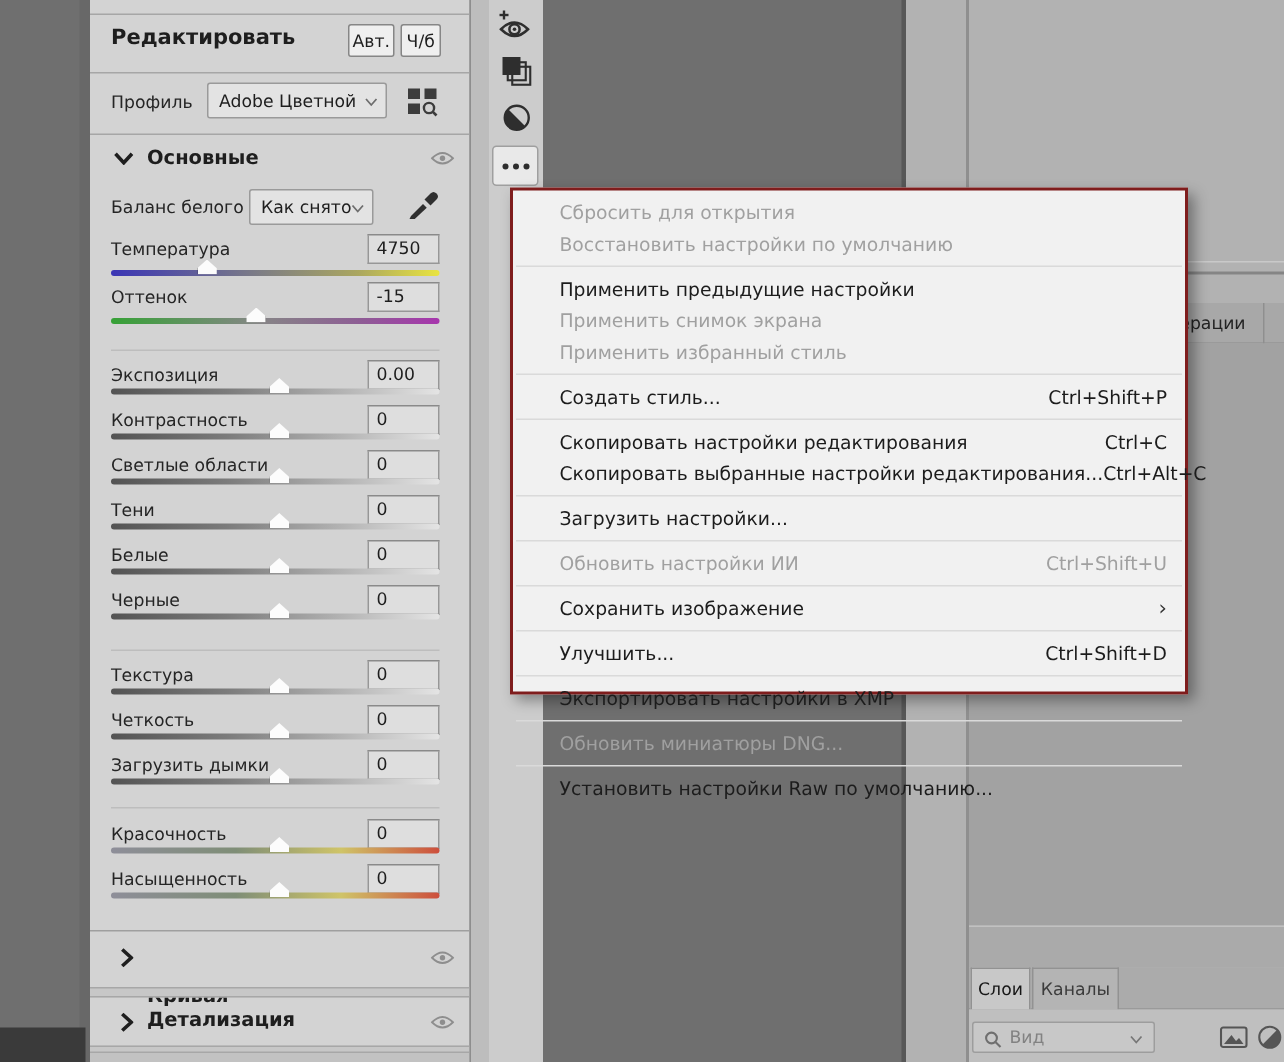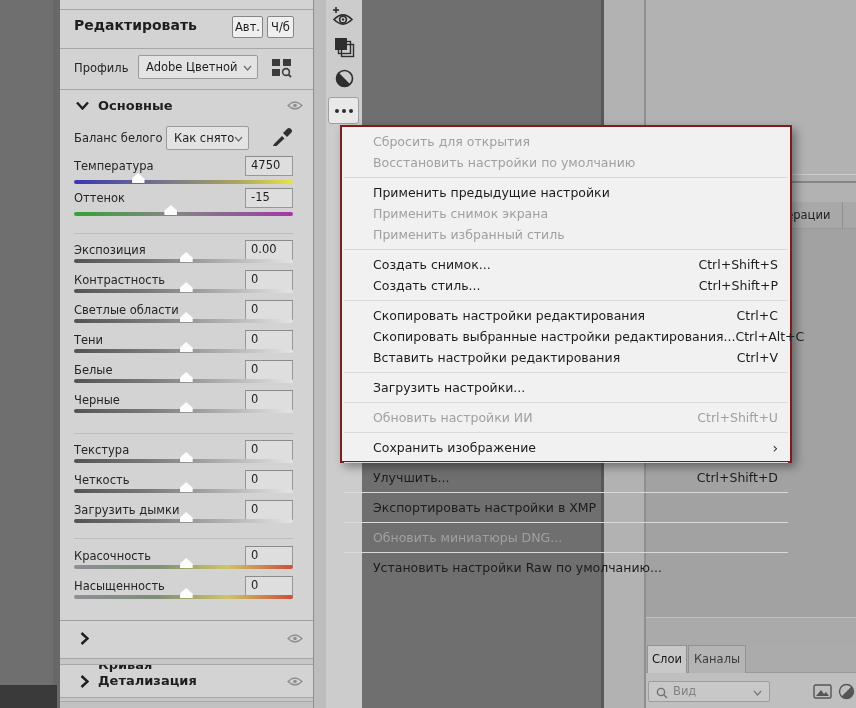--- a/index.html
+++ b/index.html
@@ -331,40 +331,32 @@
         <span class="mlabel">Применить предыдущие настройки</span>
       </div>
       <div class="mitem disabled">
         <span class="mlabel">Применить снимок экрана</span>
       </div>
       <div class="mitem disabled">
         <span class="mlabel">Применить избранный стиль</span>
       </div>
       <div class="msep"></div>
       <div class="mitem">
-        <span class="mlabel">Создать снимок...</span>
-        <span class="mshort">Ctrl+Shift+S</span>
-      </div>
-      <div class="mitem">
         <span class="mlabel">Создать стиль...</span>
         <span class="mshort">Ctrl+Shift+P</span>
       </div>
       <div class="msep"></div>
       <div class="mitem">
         <span class="mlabel">Скопировать настройки редактирования</span>
         <span class="mshort">Ctrl+C</span>
       </div>
       <div class="mitem">
         <span class="mlabel">Скопировать выбранные настройки редактирования...</span>
         <span class="mshort">Ctrl+Alt+C</span>
       </div>
-      <div class="mitem">
-        <span class="mlabel">Вставить настройки редактирования</span>
-        <span class="mshort">Ctrl+V</span>
-      </div>
       <div class="msep"></div>
       <div class="mitem">
         <span class="mlabel">Загрузить настройки...</span>
       </div>
       <div class="msep"></div>
       <div class="mitem disabled">
         <span class="mlabel">Обновить настройки ИИ</span>
         <span class="mshort">Ctrl+Shift+U</span>
       </div>
       <div class="msep"></div>

